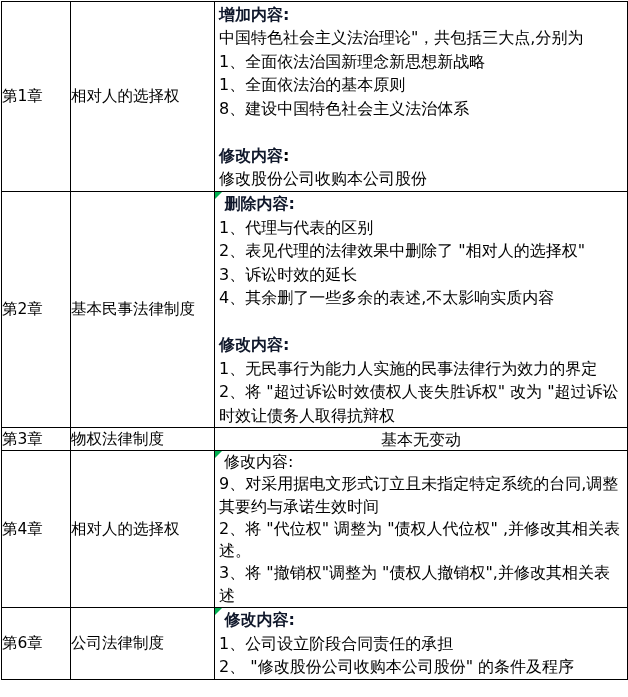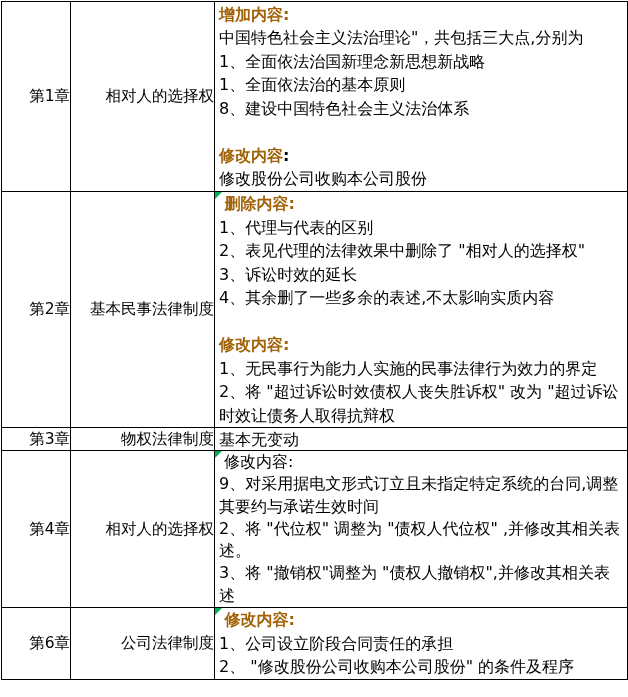--- a/index.html
+++ b/index.html
@@ -25,38 +25,37 @@
     border: 1px solid #000000;
     vertical-align: middle;
     padding: 0;
     font-size: 15.5px;
     color: #000000;
     overflow: hidden;
   }
   td.chapter, td.title {
     padding: 0 4px;
     white-space: nowrap;
-    text-align: right;
   }
   td.content {
     vertical-align: top;
     position: relative;
   }
   .para {
     margin: 0;
     padding: 0 4px;
     line-height: 23.5px;
     font-size: 16px;
     white-space: pre-wrap;
     word-break: break-all;
   }
   .para.blank { height: 23.5px; }
   .tight .para { line-height: 22.3px; }
-  .single .para { line-height: 21px; padding-top: 1px; }
-  .red-heading { color: #a16207; font-weight: bold; }
+  .single .para { line-height: 21px; padding-top: 1px; text-align: center; }
+  .red-heading { color: #0f172a; font-weight: bold; }
   .black-colon { color: #000000; font-weight: bold; }
   .comment-marker {
     position: absolute;
     top: 0;
     left: 0;
     width: 0;
     height: 0;
     border-top: 7px solid #00b050;
     border-right: 7px solid transparent;
   }

